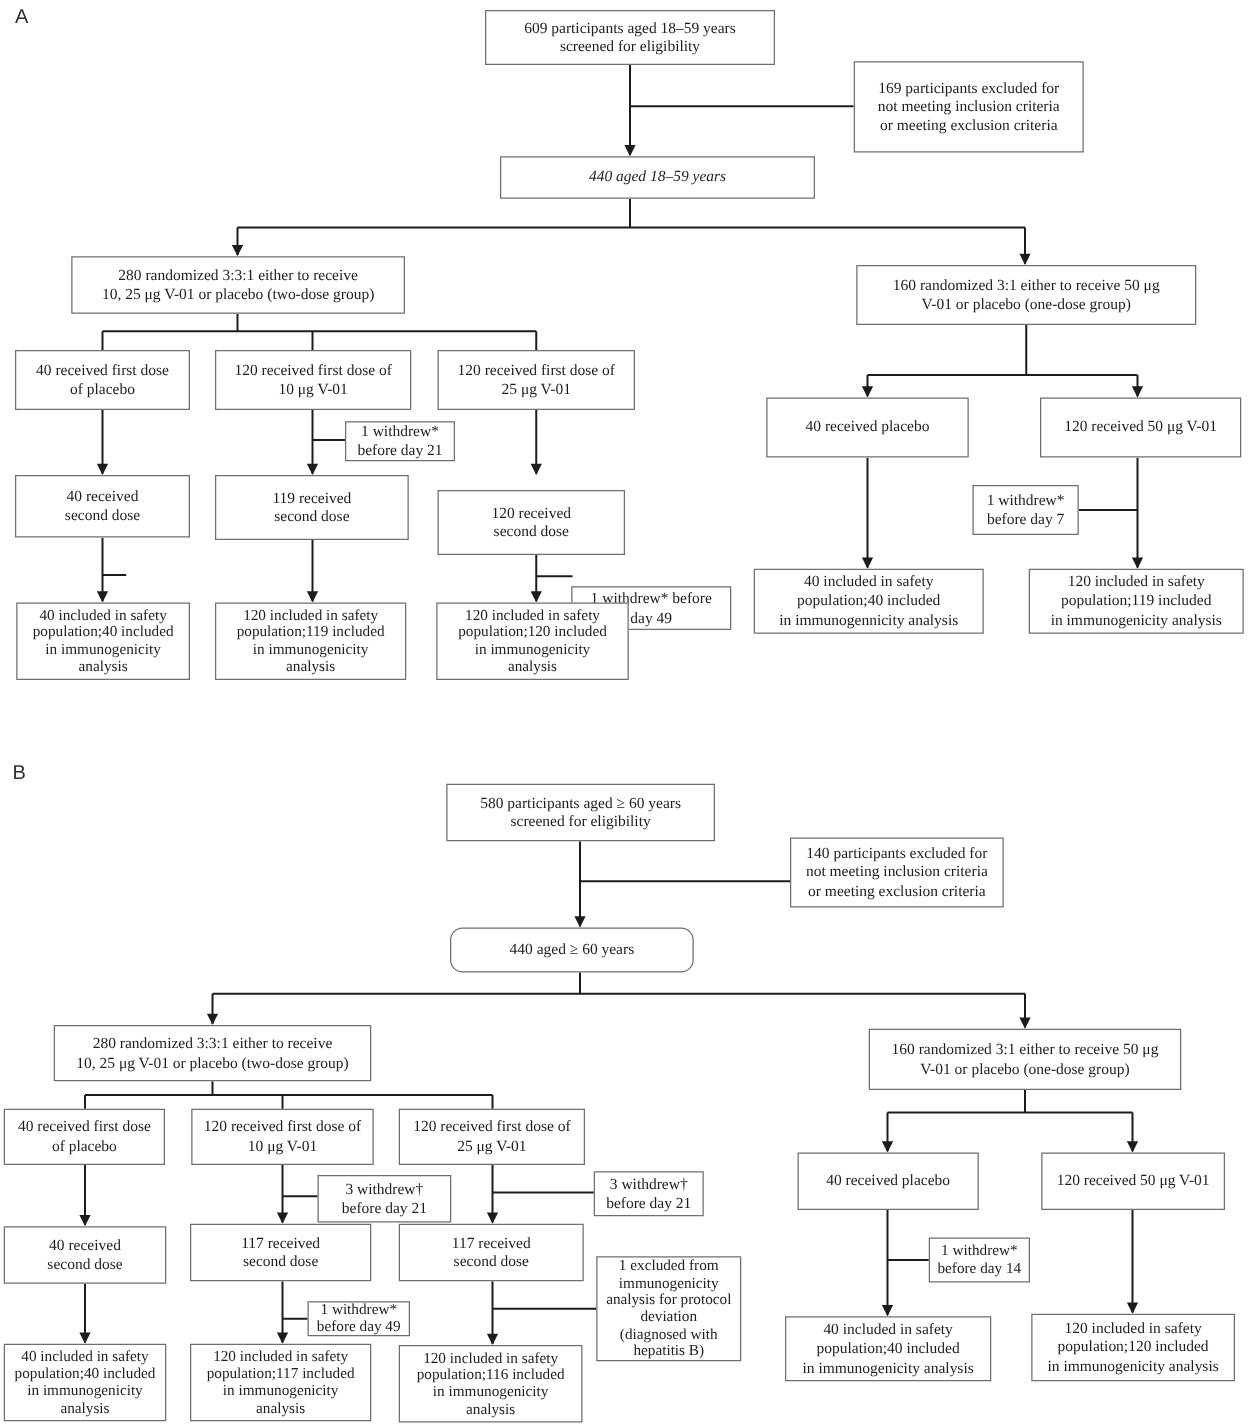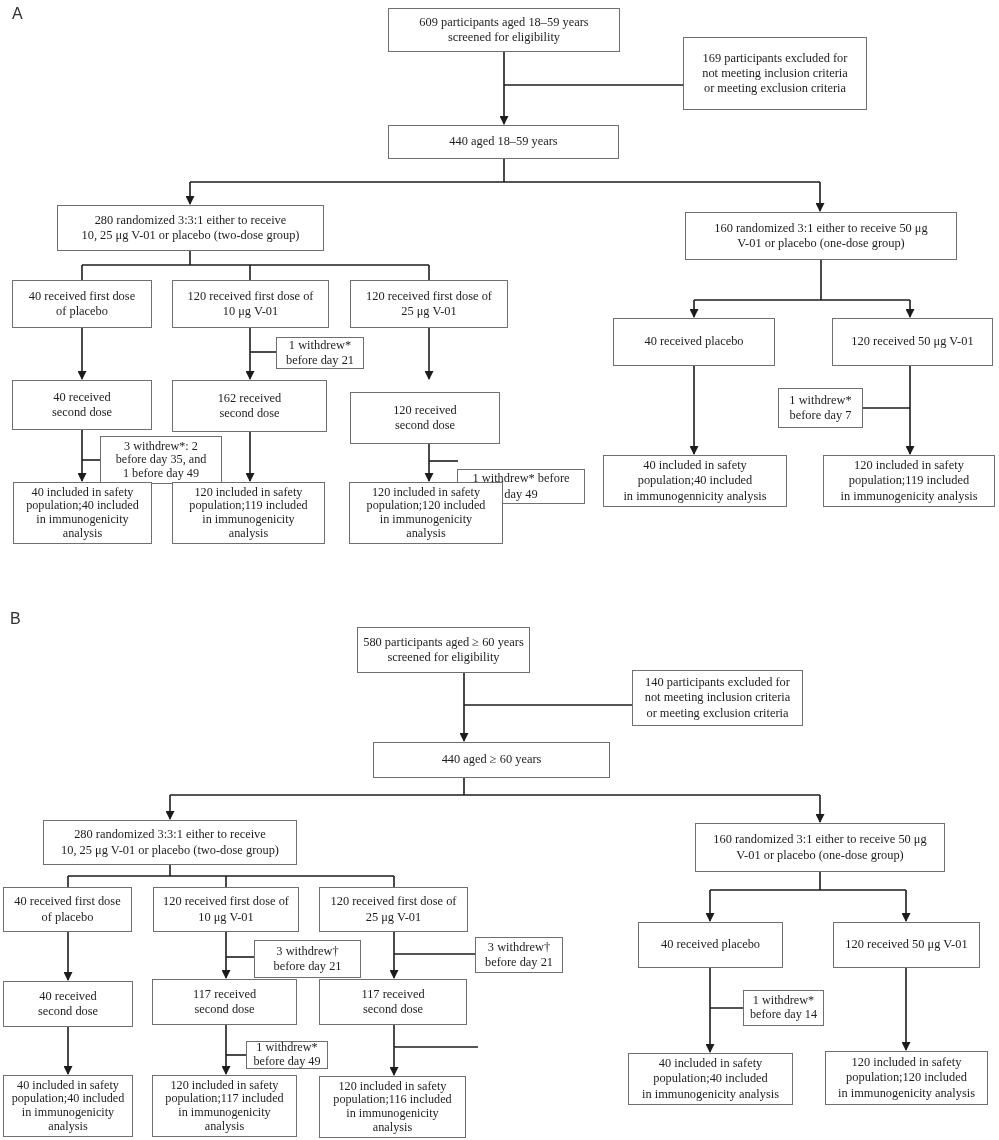--- a/index.html
+++ b/index.html
@@ -104,45 +104,42 @@
     <line x1="906" y1="890" x2="906" y2="921" marker-end="url(#arrow)"></line>
     <line x1="710" y1="968" x2="710" y2="1052" marker-end="url(#arrow)"></line>
     <line x1="906" y1="968" x2="906" y2="1050" marker-end="url(#arrow)"></line>
     <line x1="710" y1="1008" x2="744" y2="1008"></line>
   </svg>
 
   <div class="panel-label" style="left:12px;top:5px;">A</div>
 
   <div class="box" style="left:388px;top:8px;width:232px;height:44px;">609 participants aged 18–59 years
 screened for eligibility</div>
-  <div class="box" style="left:683px;top:37px;width:184px;height:73px;">169 participants excluded for
+  <div class="box" style="left:683px;top:49px;width:184px;height:73px;">169 participants excluded for
 not meeting inclusion criteria
 or meeting exclusion criteria</div>
-  <div class="box" style="left:388px;top:125px;width:231px;height:34px;">440 aged 18–59 years</div>
+  <div class="box" style="left:400px;top:125px;width:252px;height:34px;font-style:italic;">440 aged 18–59 years</div>
   <div class="box" style="left:57px;top:205px;width:267px;height:46px;">280 randomized 3:3:1 either to receive
 10, 25 μg V-01 or placebo (two-dose group)</div>
   <div class="box" style="left:685px;top:212px;width:272px;height:48px;">160 randomized 3:1 either to receive 50 μg
 V-01 or placebo (one-dose group)</div>
   <div class="box" style="left:12px;top:280px;width:140px;height:48px;">40 received first dose
 of placebo</div>
   <div class="box" style="left:172px;top:280px;width:157px;height:48px;">120 received first dose of
 10 μg V-01</div>
   <div class="box" style="left:350px;top:280px;width:158px;height:48px;">120 received first dose of
 25 μg V-01</div>
   <div class="box" style="left:276px;top:337px;width:88px;height:32px;">1 withdrew*
 before day 21</div>
   <div class="box" style="left:12px;top:380px;width:140px;height:50px;">40 received
 second dose</div>
-  <div class="box" style="left:172px;top:380px;width:155px;height:52px;">162 received
+  <div class="box" style="left:172px;top:380px;width:155px;height:52px;">119 received
 second dose</div>
   <div class="box" style="left:350px;top:380px;width:150px;height:52px;margin-top:12px;">120 received
 second dose</div>
-  <div class="box tight" style="left:100px;top:436px;width:122px;height:48px;">3 withdrew*: 2
-before day 35, and
-1 before day 49</div>
   <div class="box" style="left:457px;top:443px;width:128px;height:35px;margin-top:26px;">1 withdrew* before
 day 49</div>
   <div class="box tight" style="left:13px;top:482px;width:139px;height:62px;">40 included in safety
 population;40 included
 in immunogenicity
 analysis</div>
   <div class="box tight" style="left:172px;top:482px;width:153px;height:62px;">120 included in safety
 population;119 included
 in immunogenicity
 analysis</div>
@@ -156,26 +153,26 @@
 before day 7</div>
   <div class="box" style="left:603px;top:455px;width:184px;height:52px;">40 included in safety
 population;40 included
 in immunogennicity analysis</div>
   <div class="box" style="left:823px;top:455px;width:172px;height:52px;">120 included in safety
 population;119 included
 in immunogenicity analysis</div>
 
   <div class="panel-label" style="left:10px;top:610px;">B</div>
 
-  <div class="box" style="left:357px;top:627px;width:173px;height:46px;">580 participants aged ≥ 60 years
+  <div class="box" style="left:357px;top:627px;width:215px;height:46px;">580 participants aged ≥ 60 years
 screened for eligibility</div>
   <div class="box" style="left:632px;top:670px;width:171px;height:56px;">140 participants excluded for
 not meeting inclusion criteria
 or meeting exclusion criteria</div>
-  <div class="box" style="left:373px;top:742px;width:237px;height:36px;">440 aged ≥ 60 years</div>
+  <div class="box" style="left:360px;top:742px;width:195px;height:36px;border-radius:10px;">440 aged ≥ 60 years</div>
   <div class="box" style="left:43px;top:820px;width:254px;height:45px;">280 randomized 3:3:1 either to receive
 10, 25 μg V-01 or placebo (two-dose group)</div>
   <div class="box" style="left:695px;top:823px;width:250px;height:49px;">160 randomized 3:1 either to receive 50 μg
 V-01 or placebo (one-dose group)</div>
   <div class="box" style="left:3px;top:887px;width:129px;height:45px;">40 received first dose
 of placebo</div>
   <div class="box" style="left:153px;top:887px;width:146px;height:45px;">120 received first dose of
 10 μg V-01</div>
   <div class="box" style="left:319px;top:887px;width:149px;height:45px;">120 received first dose of
 25 μg V-01</div>
@@ -184,20 +181,26 @@
   <div class="box" style="left:475px;top:937px;width:88px;height:36px;">3 withdrew†
 before day 21</div>
   <div class="box" style="left:3px;top:981px;width:130px;height:46px;">40 received
 second dose</div>
   <div class="box" style="left:152px;top:979px;width:145px;height:46px;">117 received
 second dose</div>
   <div class="box" style="left:319px;top:979px;width:148px;height:46px;">117 received
 second dose</div>
   <div class="box tight" style="left:246px;top:1041px;width:82px;height:28px;">1 withdrew*
 before day 49</div>
+  <div class="box tight" style="left:477px;top:1005px;width:116px;height:84px;">1 excluded from
+immunogenicity
+analysis for protocol
+deviation
+(diagnosed with
+hepatitis B)</div>
   <div class="box tight" style="left:3px;top:1075px;width:130px;height:62px;">40 included in safety
 population;40 included
 in immunogenicity
 analysis</div>
   <div class="box tight" style="left:152px;top:1075px;width:145px;height:62px;">120 included in safety
 population;117 included
 in immunogenicity
 analysis</div>
   <div class="box tight" style="left:319px;top:1076px;width:147px;height:62px;">120 included in safety
 population;116 included

